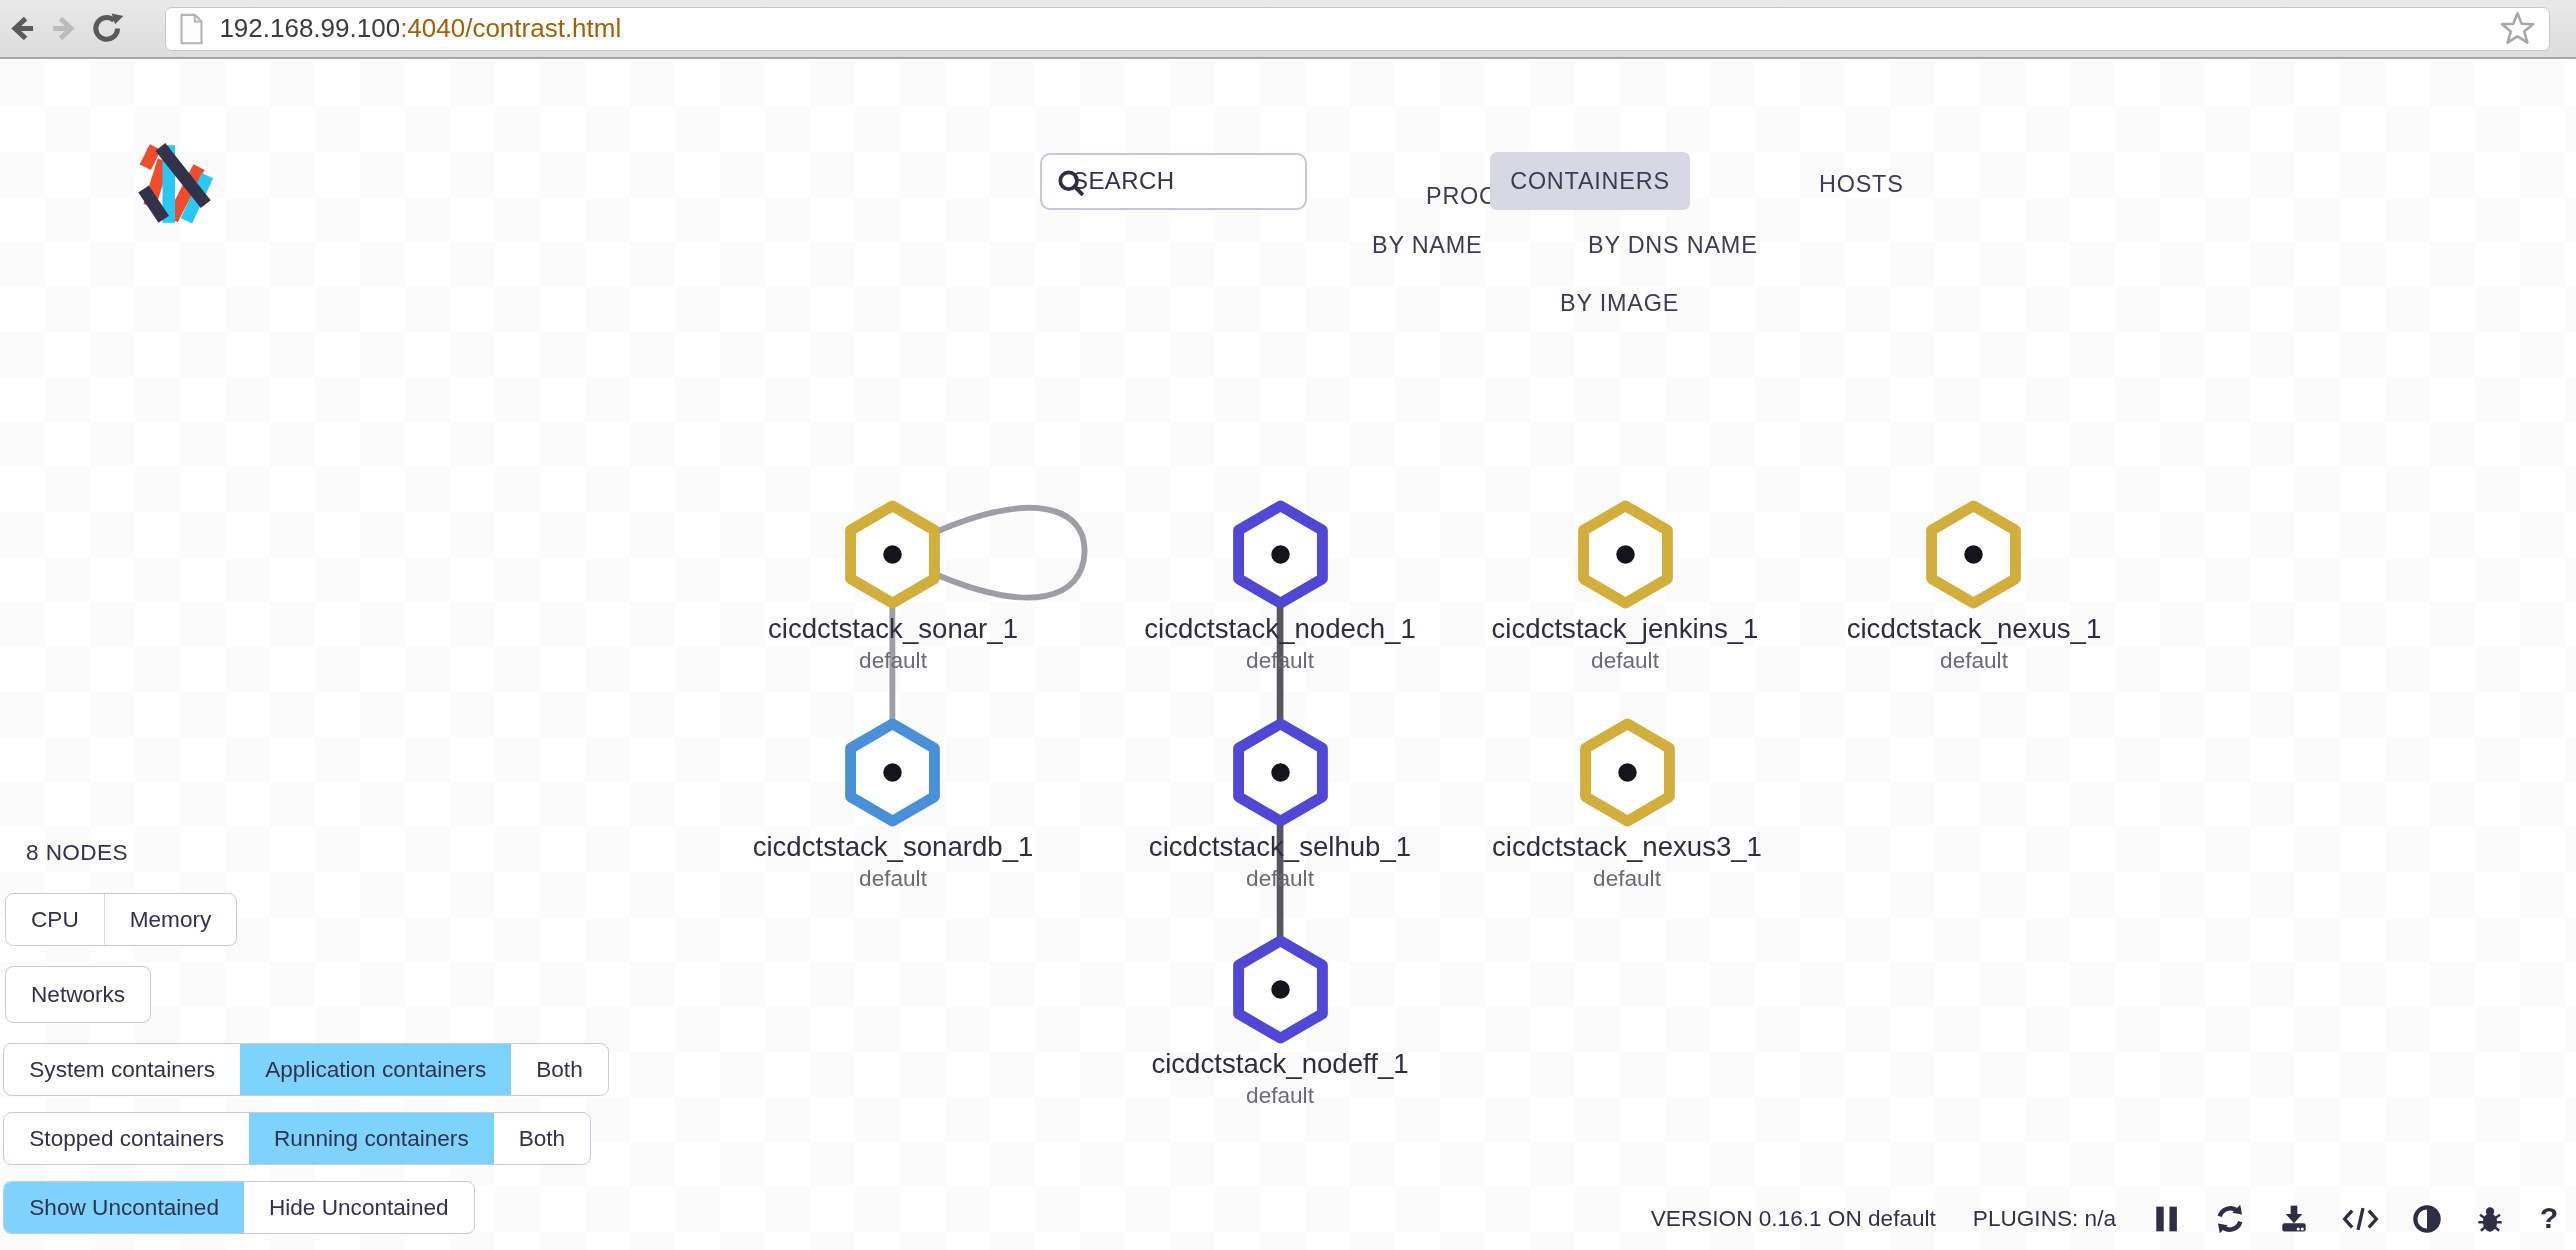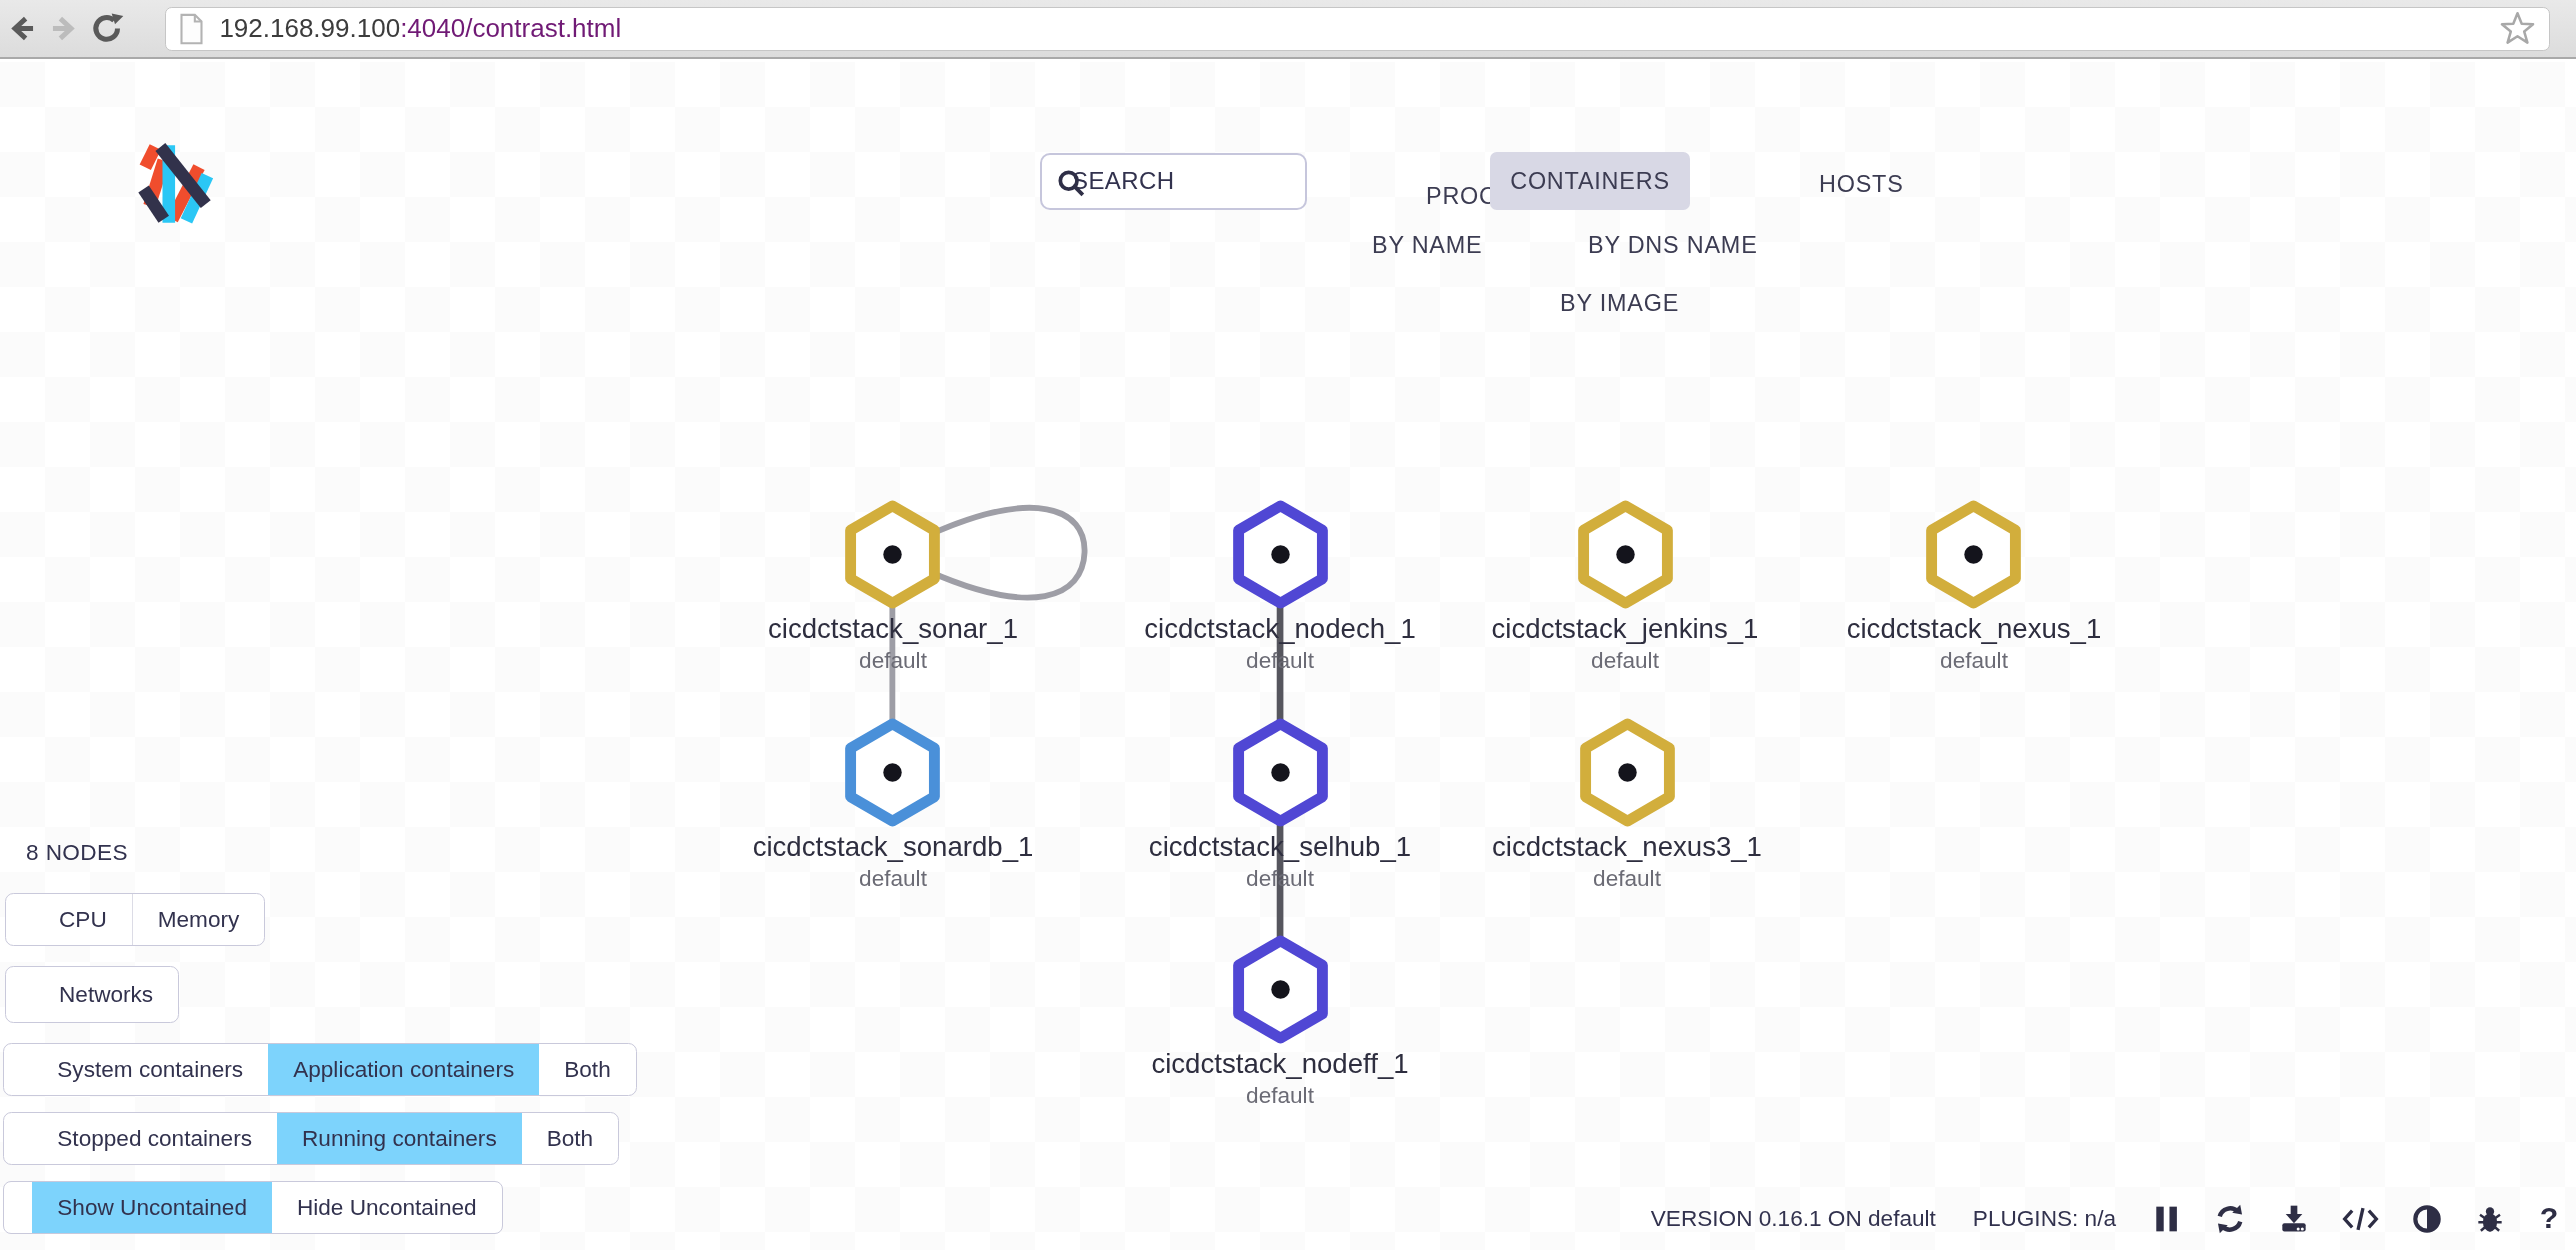--- a/index.html
+++ b/index.html
@@ -8,21 +8,21 @@
 
   
   .chrome { position:absolute; left:0; top:0; width:2576px; height:59px;
     background:linear-gradient(#e9e9e9,#dcdcdc); border-bottom:2.5px solid #a9a9a9;
     display:flex; align-items:center; z-index:50; }
   .chrome-btn { width:43px; display:flex; justify-content:center; align-items:center; }
   .url-bar { position:absolute; left:165px; top:6.7px; width:2385px; height:44px;
     background:#ffffff; border:1.7px solid #c6c6c6; border-radius:6.7px;
     display:flex; align-items:center; padding:0 13.4px; }
   .url-text { font-size:26px; color:#3c3c3c; margin-left:15px; white-space:nowrap; }
-  .url-text .dim { color:#701a75; }
+  .url-text .dim { color:#a16207; }
   .url-star { margin-left:auto; }
 
   
   .app { position:absolute; left:0; top:62px; width:2576px; height:1189px;
     background:
       repeating-conic-gradient(#ffffff 0% 25%, #fbfbfb 0% 50%);
     background-size:90px 90px; }
 
   
   .logo { position:absolute; left:138px; top:142px; display:flex; align-items:center; }
@@ -50,21 +50,21 @@
   .node { position:absolute; z-index:2; }
   .node-label { position:absolute; z-index:3; width:368px; text-align:center; }
   .node-label .name { font-size:27.6px; color:#2e2e3f; line-height:35px; }
   .node-label .sub { font-size:22.6px; color:#6b6b75; line-height:30px; }
 
   
   .side-count { position:absolute; left:26px; top:840px; font-size:22.6px;
     letter-spacing:0.4px; color:#32324e; }
   .btn-group { position:absolute; display:inline-flex; align-items:stretch;
     background:#fff; border:1.7px solid #c9c9db; border-radius:8.4px; overflow:hidden;
-    height:53px;padding-left:28px; }
+    height:53px; }
   .btn-group .seg { display:flex; align-items:center; padding:0 25px;
     font-size:22.6px; color:#32324e; background:transparent; border:none;
     font-family:"Liberation Sans",sans-serif; cursor:pointer; white-space:nowrap; }
   .btn-group .seg.selected { background:#7dd3fc; }
   .btn-group.metric .seg + .seg { border-left:0.8px solid #dcdce6; }
 
   
   .footer { position:absolute; left:12px; top:1195px; width:2548px; height:47px;
     display:flex; align-items:center; justify-content:flex-end; gap:37px; z-index:5; }
   .footer .ftext { font-size:22.6px; color:#32324e; white-space:nowrap; }

